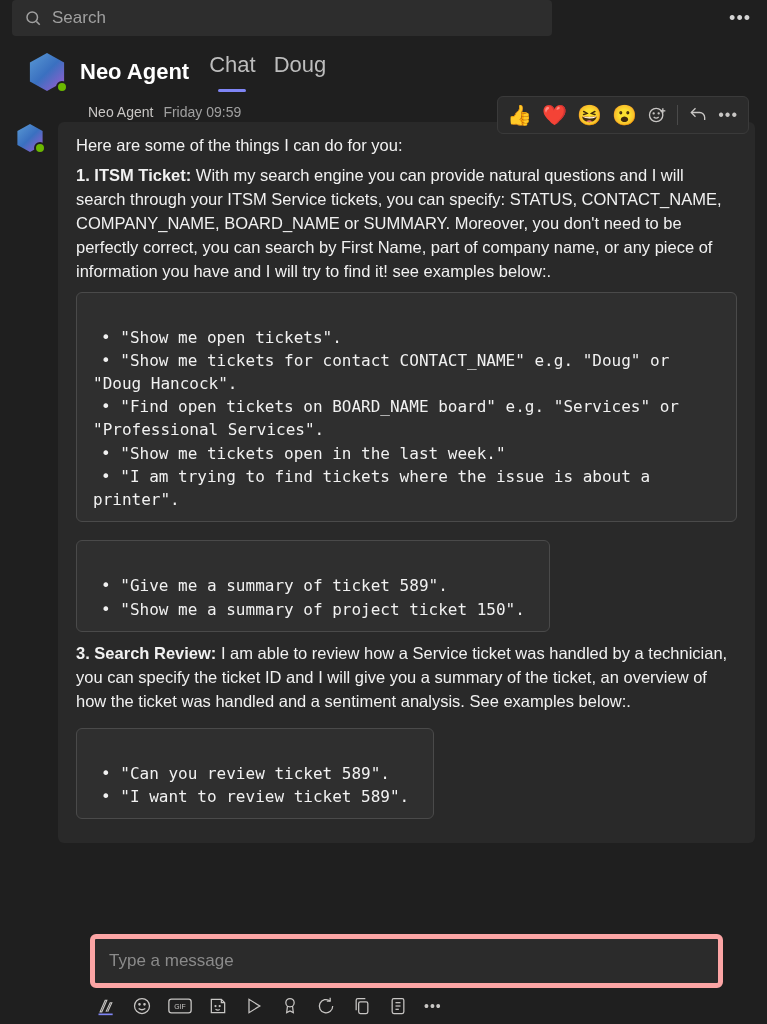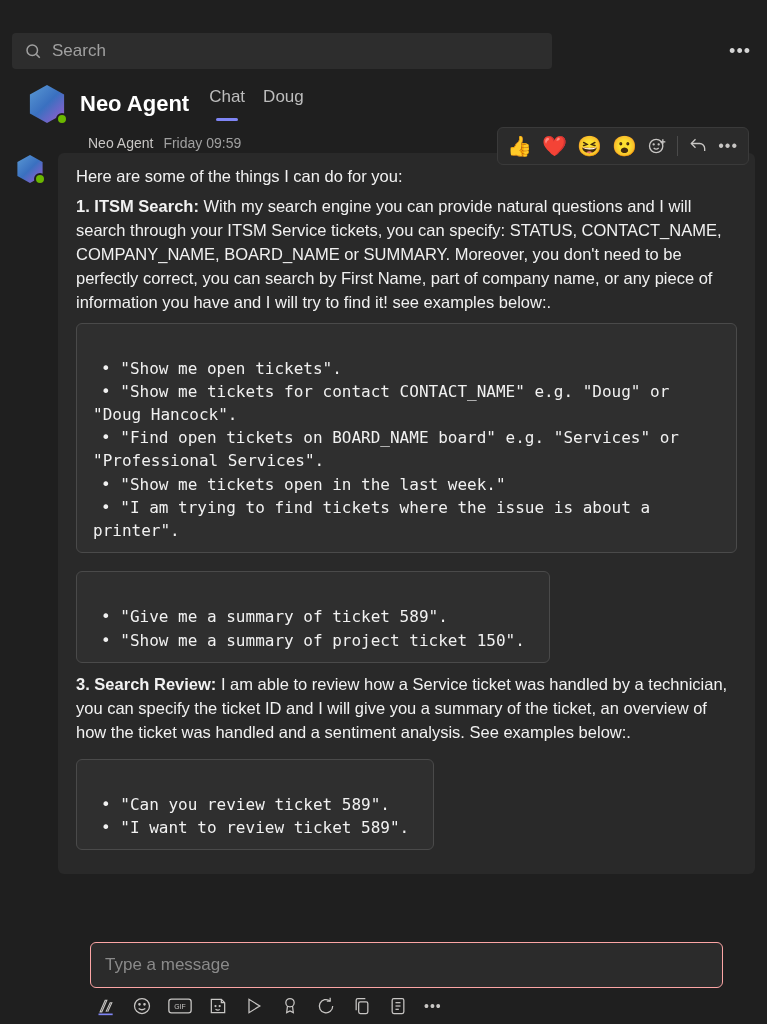--- a/index.html
+++ b/index.html
@@ -11,21 +11,20 @@
       height: 1024px;
       overflow: hidden;
       display: flex;
       flex-direction: column;
     }
     .topbar {
       display: flex;
       align-items: center;
       padding: 0 12px;
       gap: 0;
-      margin-top: 33px;
     }
     .search-box {
       flex: 1;
       max-width: 540px;
       background: #2d2d2d;
       border-radius: 4px;
       display: flex;
       align-items: center;
       padding: 8px 12px;
       gap: 10px;
@@ -77,21 +76,21 @@
       font-size: 22px;
       font-weight: 700;
       color: #ffffff;
     }
     .tabs {
       display: flex;
       gap: 18px;
       margin-left: 6px;
     }
     .tab {
-      font-size: 17px;
+      font-size: 22px;
       color: #bdbdbd;
       padding-bottom: 14px;
       cursor: pointer;
       position: relative;
     }
     .tab.active::after {
       content: "";
       position: absolute;
       left: 20%; right: 20%;
       bottom: 0;
@@ -163,21 +162,21 @@
       line-height: 1.45;
       white-space: pre-wrap;
     }
     .code-block.narrow { display: inline-block; padding-right: 24px; }
     .bullet { padding-left: 8px; }
     .compose-wrap {
       padding: 6px 44px 8px 90px;
     }
     .compose {
       background: #2b2b2b;
-      border: 1px solid #fca5a5;
+      border: 5px solid #fca5a5;
       border-radius: 6px;
       padding: 12px 14px;
     }
     .compose input {
       width: 100%;
       background: transparent;
       border: none;
       outline: none;
       color: #d4d4d4;
       font-size: 17px;
@@ -260,21 +259,21 @@
       <div class="bot-avatar-sm">
         <div class="avatar-shape"></div>
         <div class="presence"></div>
       </div>
     </div>
     <div class="msg-bubble">
       <p>Here are some of the things I can do for you:</p>
 
       <p>
         <strong>1.</strong>
-        <strong>ITSM Search:</strong>
+        <strong>ITSM Ticket:</strong>
         <span>With my search engine you can provide natural questions and I will search through your ITSM Service tickets, you can specify: STATUS, CONTACT_NAME, COMPANY_NAME, BOARD_NAME or SUMMARY. Moreover, you don't need to be perfectly correct, you can search by First Name, part of company name, or any piece of information you have and I will try to find it! see examples below:.</span>
       </p>
       <div class="code-block">
 <span class="bullet">• </span><span>"Show me open tickets".</span>
 <span class="bullet">• </span><span>"Show me tickets for contact CONTACT_NAME" e.g. "Doug" or "Doug Hancock".</span>
 <span class="bullet">• </span><span>"Find open tickets on BOARD_NAME board" e.g. "Services" or "Professional Services".</span>
 <span class="bullet">• </span><span>"Show me tickets open in the last week."</span>
 <span class="bullet">• </span><span>"I am trying to find tickets where the issue is about a printer".</span></div>
 
       <div class="code-block narrow">

